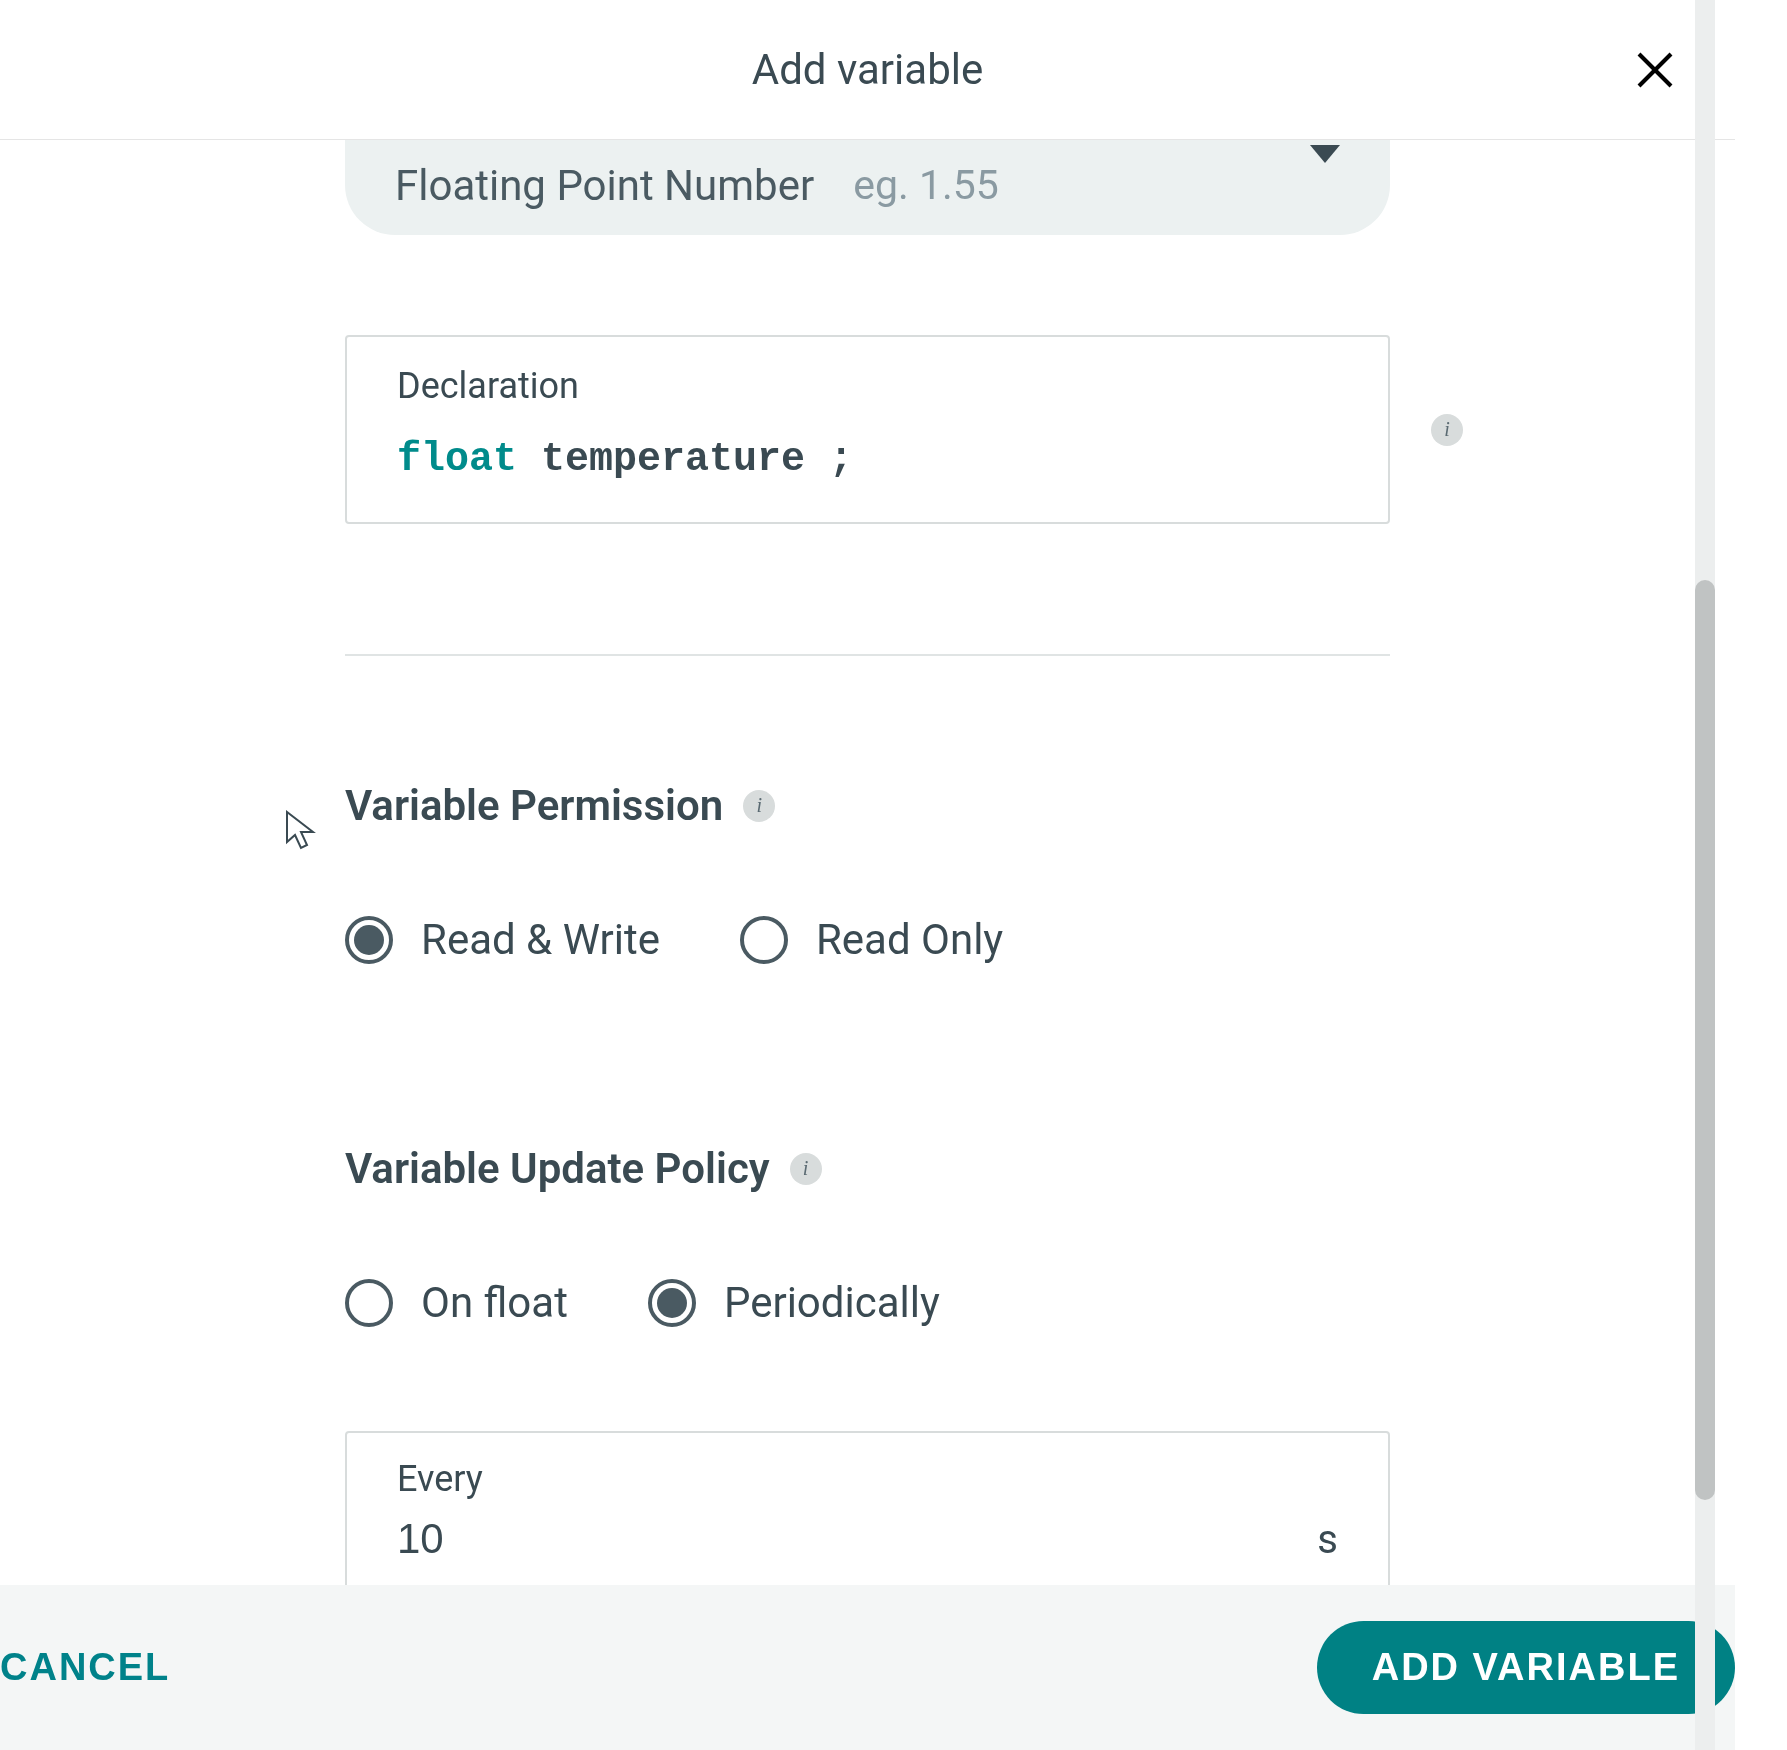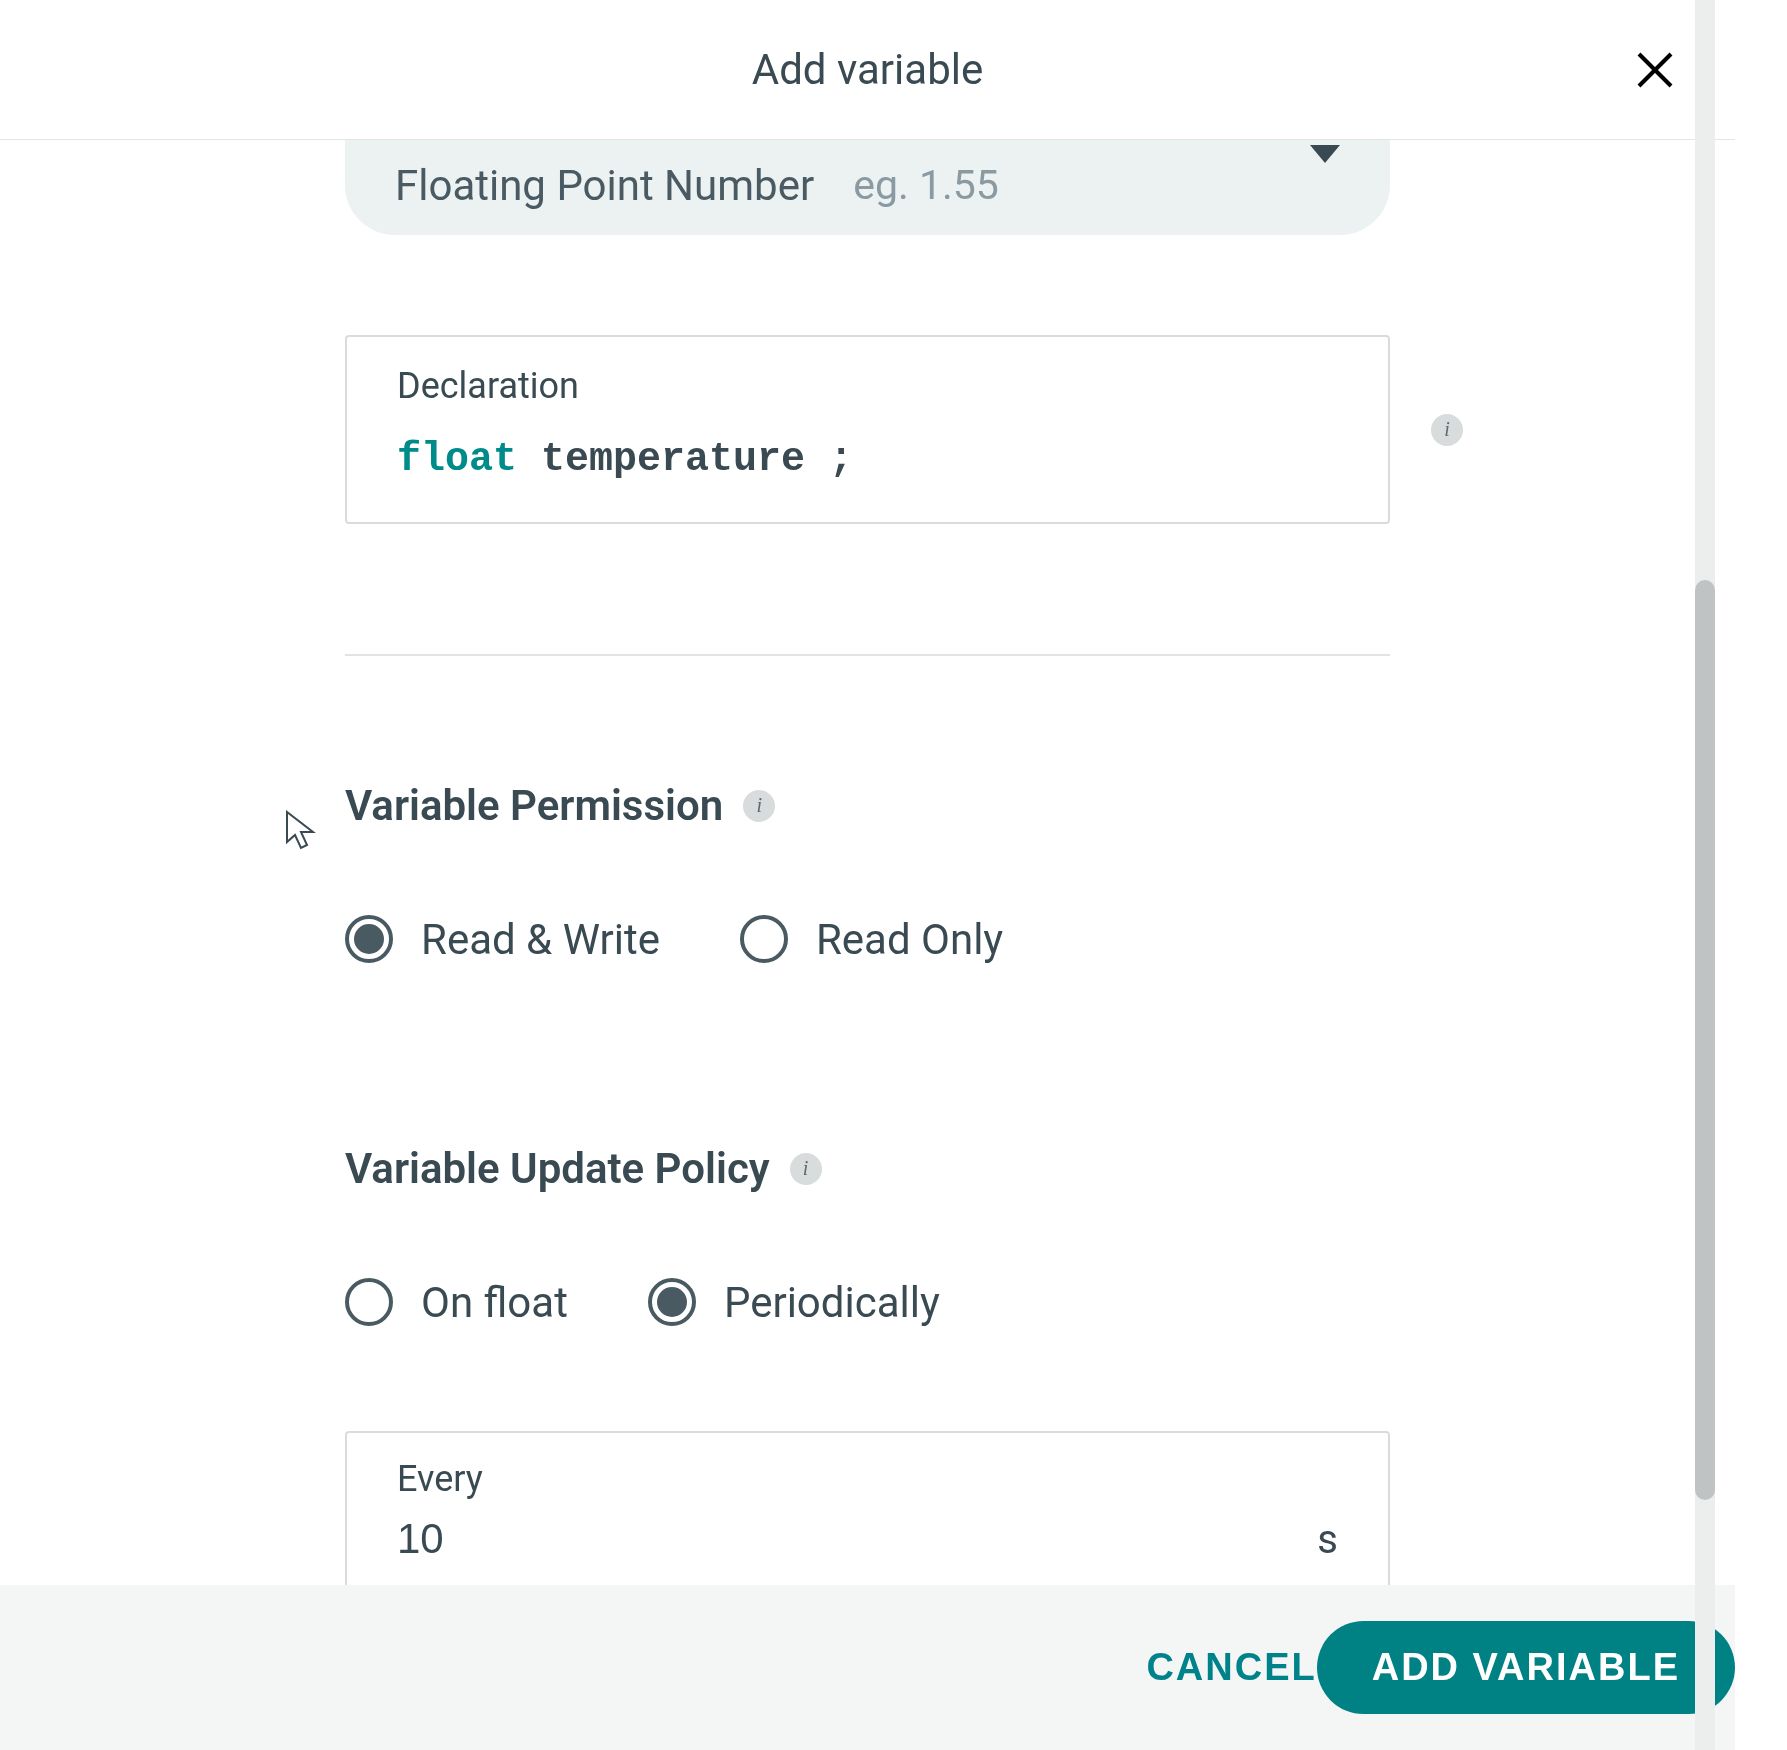--- a/index.html
+++ b/index.html
@@ -159,21 +159,21 @@
       font-size: 20px;
       color: #5a6a72;
     }
     .radio-row {
       display: flex;
       gap: 80px;
       margin-top: 85px;
     }
     .radio-option {
       display: flex;
-      align-items: flex-start;
+      align-items: flex-end;
       gap: 28px;
       cursor: pointer;
     }
     .radio-circle {
       width: 48px;
       height: 48px;
       border: 4px solid #4a5a62;
       border-radius: 50%;
       position: relative;
       flex-shrink: 0;
@@ -226,21 +226,22 @@
     }
     .modal-footer {
       position: absolute;
       bottom: 0;
       left: 0;
       width: 1735px;
       height: 165px;
       background: #f4f6f6;
       display: flex;
       align-items: center;
-      justify-content: flex-end;
+      justify-content: space-between;
+      gap: 55px;
     }
     .btn-cancel {
       font-size: 38px;
       font-weight: 700;
       letter-spacing: 2px;
       color: #00828a;
       background: none;
       border: none;
       cursor: pointer;
     }

